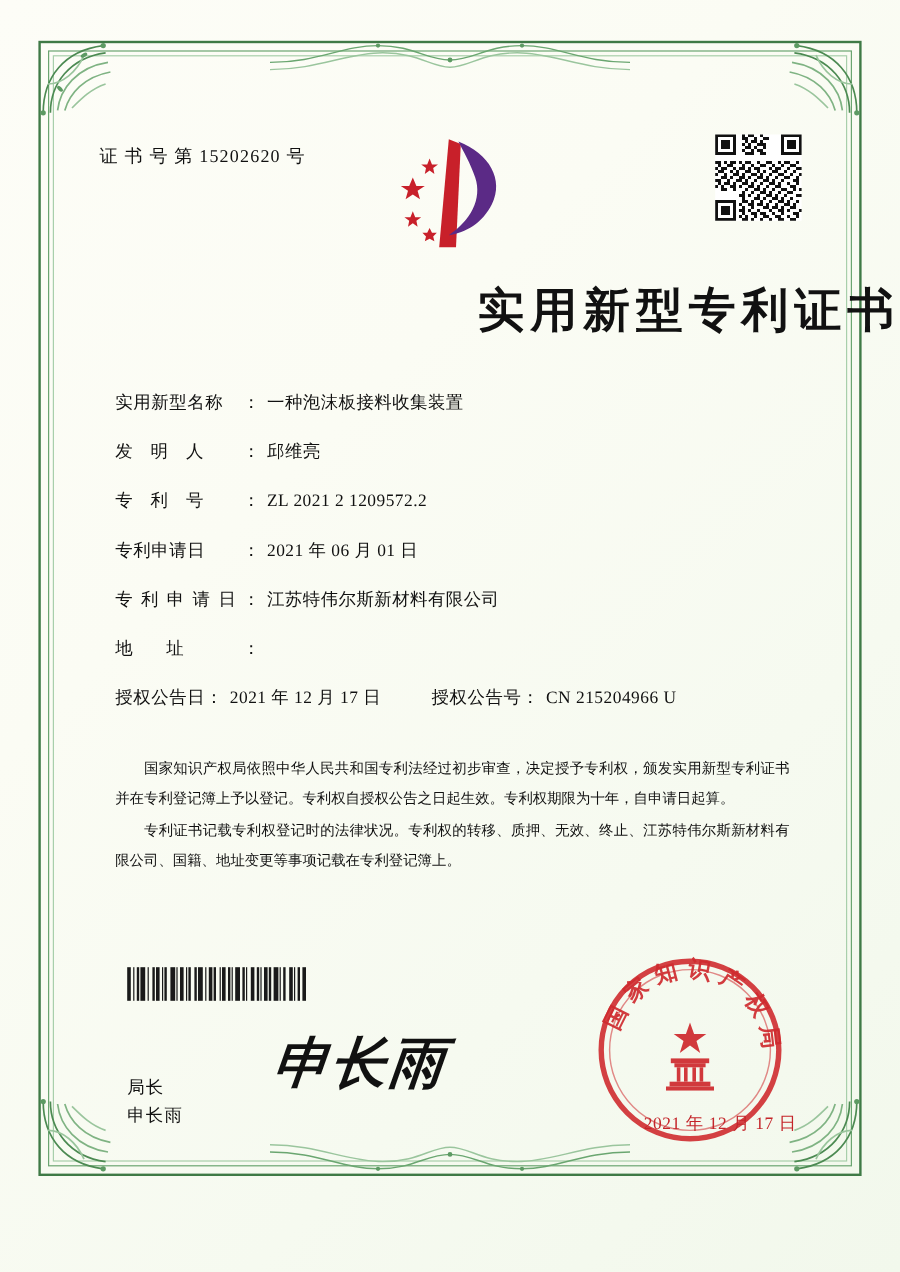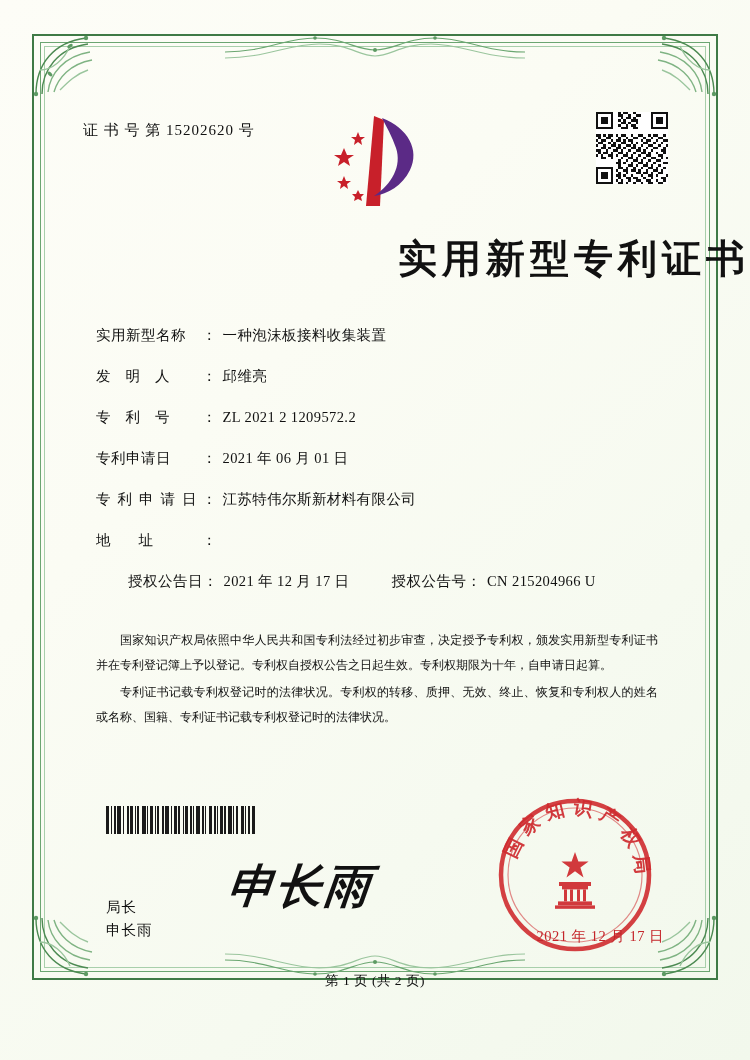--- a/index.html
+++ b/index.html
@@ -120,21 +120,21 @@
     flex: 0 0 106px;
     letter-spacing: 0.5px;
   }
   .field-label.sp2 { letter-spacing: 7px; }
   .field-label.sp3 { letter-spacing: 15px; }
   .field-label.sp4 { letter-spacing: 28px; }
   .field-colon { margin-right: 6px; }
   .field-value { letter-spacing: 0.4px; }
 
   .field-row-double { display: flex; align-items: baseline; margin-bottom: 20px; white-space: nowrap; }
-  .field-row-double .sub { display: flex; align-items: baseline; margin-left: 32px; }
+  .field-row-double .sub { display: flex; align-items: baseline; }
   .field-row-double .sub2 { margin-left: 42px; }
   .dlabel { letter-spacing: 0.5px; }
 
   
   .paras {
     position: absolute;
     left: 96px;
     top: 628px;
     width: 562px;
     font-size: 12px;
@@ -582,21 +582,21 @@
       <span class="sub sub2">
         <span class="dlabel">授权公告号</span>
         <span class="field-colon">：</span>
         <span class="field-value">CN 215204966 U</span>
       </span>
     </div>
   </div>
 
   <div class="paras">
     <p>国家知识产权局依照中华人民共和国专利法经过初步审查，决定授予专利权，颁发实用新型专利证书并在专利登记簿上予以登记。专利权自授权公告之日起生效。专利权期限为十年，自申请日起算。</p>
-    <p>专利证书记载专利权登记时的法律状况。专利权的转移、质押、无效、终止、恢复和专利权人的姓名或名称、国籍、专利证书记载专利权登记时的法律状况。</p>
+    <p>专利证书记载专利权登记时的法律状况。专利权的转移、质押、无效、终止、江苏特伟尔斯新材料有限公司、国籍、地址变更等事项记载在专利登记簿上。</p>
   </div>
 
   <div class="barcode">
     <i style="width:3px"></i>
       <i style="width:2px;background:transparent"></i>
     <i style="width:1px"></i>
       <i style="width:2px;background:transparent"></i>
     <i style="width:2px"></i>
       <i style="width:1px;background:transparent"></i>
     <i style="width:4px"></i>
@@ -696,15 +696,14 @@
         <rect x="74" y="93.4" width="3" height="12" fill="#cf2b2f"></rect>
         <rect x="81" y="93.4" width="3" height="12" fill="#cf2b2f"></rect>
         <rect x="87" y="93.4" width="3" height="12" fill="#cf2b2f"></rect>
         <rect x="62" y="105.4" width="34" height="4" fill="#cf2b2f"></rect>
         <rect x="59" y="109.4" width="40" height="3.4" fill="#cf2b2f"></rect>
       </g>
     </svg>
   </div>
   <div class="seal-date">2021 年 12 月 17 日</div>
 
-  <div class="page-no">第 1 页 (共 2 页)</div>
 
 </div>
 
 </body></html>

